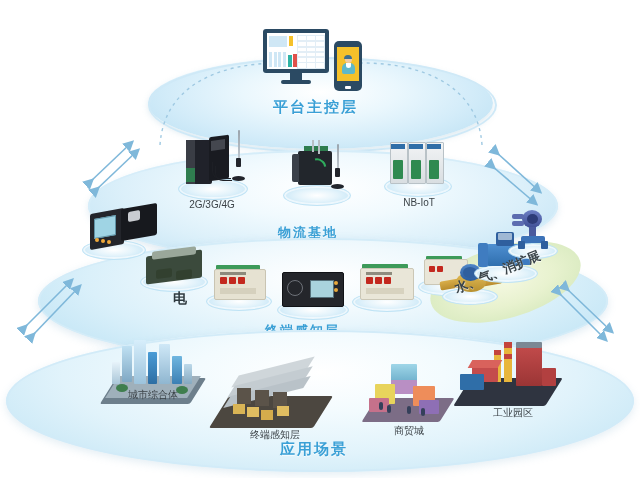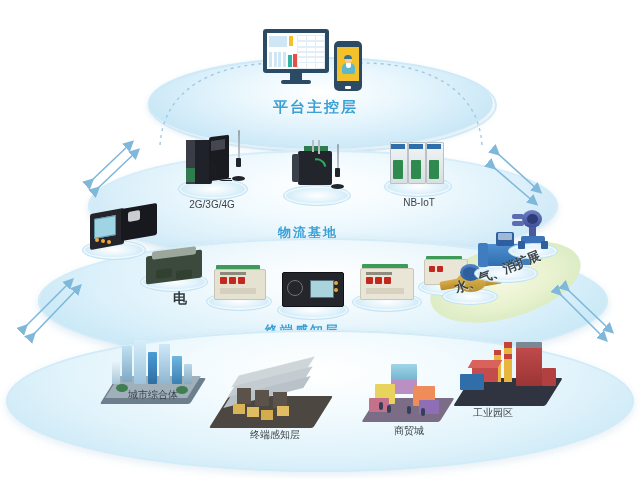--- a/index.html
+++ b/index.html
@@ -453,16 +453,17 @@
     <div style="position:absolute;left:46px;top:4px;width:8px;height:40px;background:#e8b63c;"></div>
     <div style="position:absolute;left:46px;top:4px;width:8px;height:6px;background:#c4443c;"></div>
     <div style="position:absolute;left:46px;top:16px;width:8px;height:5px;background:#c4443c;"></div>
     <div style="position:absolute;left:36px;top:12px;width:7px;height:32px;background:#e8b63c;"></div>
     <div style="position:absolute;left:36px;top:12px;width:7px;height:5px;background:#c4443c;"></div>
     <div class="bldg" style="left:14px;top:26px;width:26px;height:18px;background:#c44c4c;"></div>
     <div style="position:absolute;left:12px;top:22px;width:30px;height:8px;background:#d9625c;transform:skew(-30deg,0);"></div>
     <div class="bldg" style="left:2px;top:36px;width:24px;height:16px;background:#2f6ea8;"></div>
     <div class="bldg" style="left:84px;top:30px;width:14px;height:18px;background:#b24040;"></div>
   </div>
-  <div class="dev-label" style="left:453px;top:406px;width:80px;">工业园区</div>
-
+  <div class="dev-label" style="left:473px;top:406px;width:80px;">工业园区</div>
+
+  <div class="layer-title" style="left:280px;top:440px;font-size:15px;">应用场景</div>
 
 </div>
 
 </body></html>

